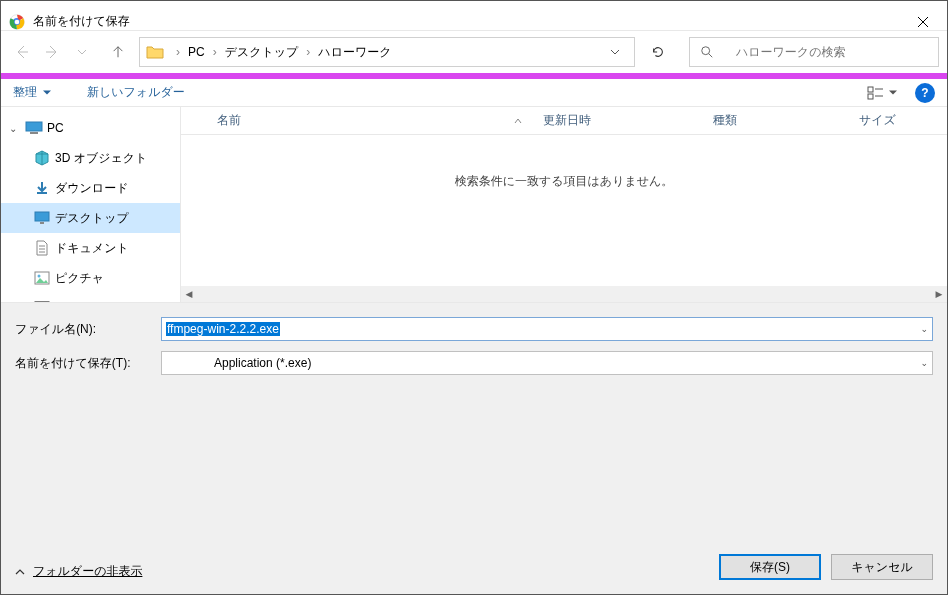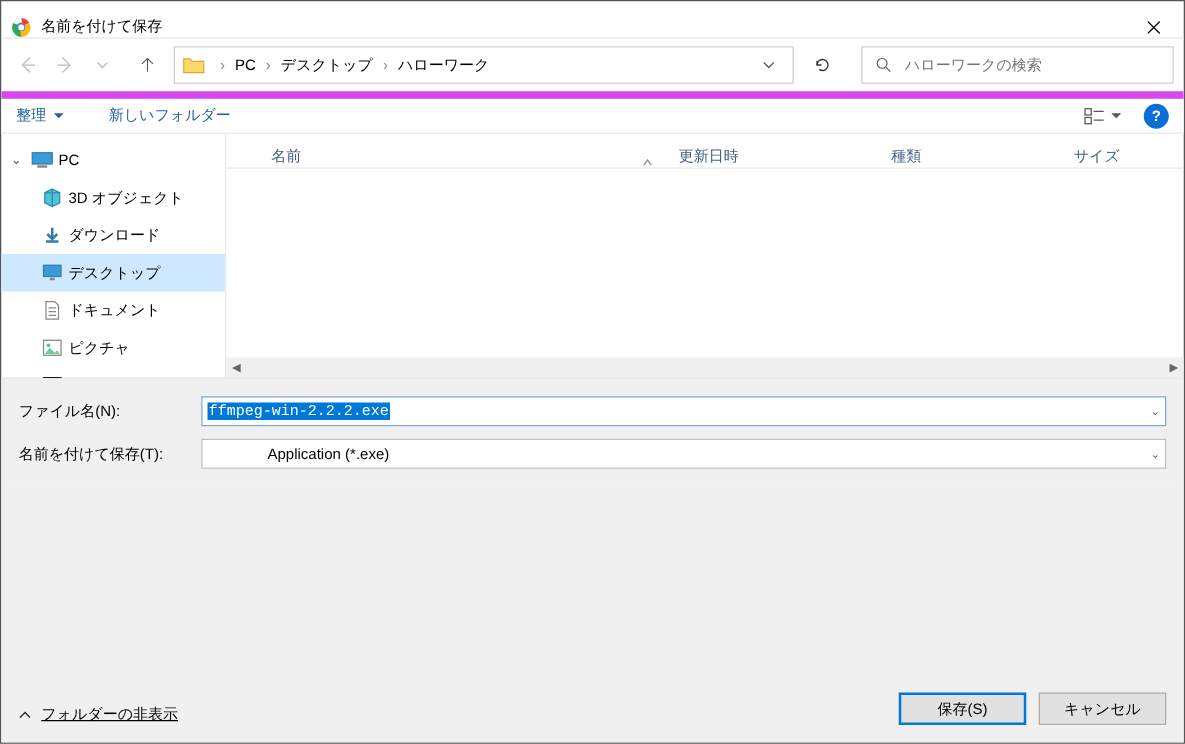--- a/index.html
+++ b/index.html
@@ -13,56 +13,56 @@
 .nav-arrow { width: 26px; height: 26px; display: flex; align-items: center; justify-content: center; color: #bbb; }
 .nav-arrow.enabled { color: #555; }
 .up-btn { margin-left: 6px; margin-right: 4px; }
 .breadcrumb { flex: 1; border: 1px solid #d0d0d0; height: 30px; display: flex; align-items: center; padding: 0 4px; }
 .breadcrumb .folder-ico { width: 18px; height: 18px; margin: 0 6px 0 2px; }
 .crumb { padding: 0 2px; color: #000; cursor: pointer; }
 .crumb-sep { padding: 0 6px; color: #888; }
 .crumb-spacer { flex: 1; }
 .crumb-chev { padding: 0 10px; color: #555; }
 .refresh { width: 38px; height: 30px; display: flex; align-items: center; justify-content: center; border: 1px solid #fff; }
-.search { width: 250px; height: 30px; border: 1px solid #d0d0d0; display: flex; align-items: center; padding: 0 10px; margin-left: 8px; color: #767676; }
+.search { width: 250px; height: 30px; border: 1px solid #d0d0d0; display: flex; align-items: center; padding: 0 10px; margin-left: 8px; color: #767676; gap: 12px; }
 .search-icon { margin-right: 10px; color: #555; }
 .toolbar { display: flex; align-items: center; height: 34px; border-top: 6px solid #d946ef; border-bottom: 1px solid #e8e8e8; padding: 0 12px; background: #fff; }
 .toolbar .organize { color: #26629a; display: flex; align-items: center; gap: 6px; cursor: pointer; }
 .toolbar .new-folder { color: #26629a; margin-left: 36px; cursor: pointer; }
 .toolbar-spacer { flex: 1; }
 .view-btn { display: flex; align-items: center; gap: 4px; padding: 0 6px; cursor: pointer; }
 .help-btn { width: 20px; height: 20px; border-radius: 50%; background: #0b6dd8; color: #fff; display: flex; align-items: center; justify-content: center; font-weight: bold; margin-left: 12px; cursor: pointer; }
 .main { flex: 1; display: flex; min-height: 0; }
 .sidebar { width: 180px; border-right: 1px solid #e8e8e8; overflow-y: auto; padding-top: 6px; position: relative; }
 .sidebar::-webkit-scrollbar { width: 16px; }
 .sidebar::-webkit-scrollbar-track { background: #f0f0f0; }
 .sidebar::-webkit-scrollbar-thumb { background: #cdcdcd; }
 .tree-item { display: flex; align-items: center; height: 30px; padding-left: 8px; gap: 4px; cursor: pointer; }
 .tree-item.selected { background: #cde8ff; }
 .tree-item .chev { width: 12px; color: #888; font-size: 10px; }
 .tree-item .chev.open { color: #555; }
 .tree-item.sub { padding-left: 32px; }
 .tree-item .ico { width: 18px; display: flex; align-items: center; justify-content: center; }
 .content { flex: 1; display: flex; flex-direction: column; position: relative; }
 .columns { display: flex; height: 28px; border-bottom: 1px solid #e8e8e8; padding-left: 36px; color: #43607e; }
-.col { display: flex; align-items: flex-end; gap: 6px; }
+.col { display: flex; align-items: center; gap: 6px; }
 .col.name { width: 326px; }
 .col.date { width: 170px; }
 .col.type { width: 146px; }
 .col.size { flex: 1; }
 .empty-msg { text-align: center; color: #444; margin-top: 38px; }
 .content-scroll { position: absolute; bottom: 0; left: 0; right: 0; height: 16px; background: #f0f0f0; display: flex; align-items: center; }
 .content-scroll .track { flex: 1; height: 16px; }
 .content-scroll .arrow { width: 16px; height: 16px; display: flex; align-items: center; justify-content: center; color: #666; font-size: 9px; }
 .fields { padding: 14px 14px 0 14px; border-top: 1px solid #e8e8e8; background: #f0f0f0; }
 .field-row { display: flex; align-items: center; margin-bottom: 10px; }
 .field-label { width: 146px; padding-right: 0; }
 .field-input { flex: 1; height: 24px; border: 1px solid #7aa7d8; background: #fff; display: flex; align-items: center; padding: 0 4px; position: relative; }
 .field-input.combo { border: 1px solid #c0c0c0; }
-.field-input .selected-text { background: #0078d7; color: #fff; padding: 0 1px; font-family: Liberation Mono, monospace; }
+.field-input .selected-text { background: #0078d7; color: #fff; padding: 0 1px; }
 .field-input .combo-text { color: #000; margin-left: 48px; }
 .field-input .dd { position: absolute; right: 4px; color: #555; font-size: 9px; }
 .footer { flex: 1; display: flex; align-items: flex-end; padding: 0 14px 14px 14px; background: #f0f0f0; }
 .hide-folders { display: flex; align-items: center; gap: 8px; cursor: pointer; text-decoration: underline; }
 .footer-spacer { flex: 1; }
 .btn { width: 102px; height: 26px; display: flex; align-items: center; justify-content: center; background: #e1e1e1; border: 1px solid #adadad; margin-left: 10px; cursor: pointer; }
 .btn.primary { border: 2px solid #0078d7; margin-left: 15px; }
 svg { display: block; }
 </style>
 </head>
@@ -246,20 +246,21 @@
       <div class="col name">
           <span>名前</span>
           <svg width="10" height="8" viewBox="0 0 10 8" style="margin-left:auto;margin-right:20px">
             <path d="M2 6 L5 2 L8 6" fill="none" stroke="#888"></path>
           </svg>
         </div>
       <div class="col date">更新日時</div>
       <div class="col type">種類</div>
       <div class="col size">サイズ</div>
     </div>
+    <div class="empty-msg">検索条件に一致する項目はありません。</div>
     <div class="content-scroll">
       <div class="arrow">◀</div>
       <div class="track"></div>
       <div class="arrow">▶</div>
     </div>
   </div>
 </div>
 
 <div class="fields">
   <div class="field-row">

